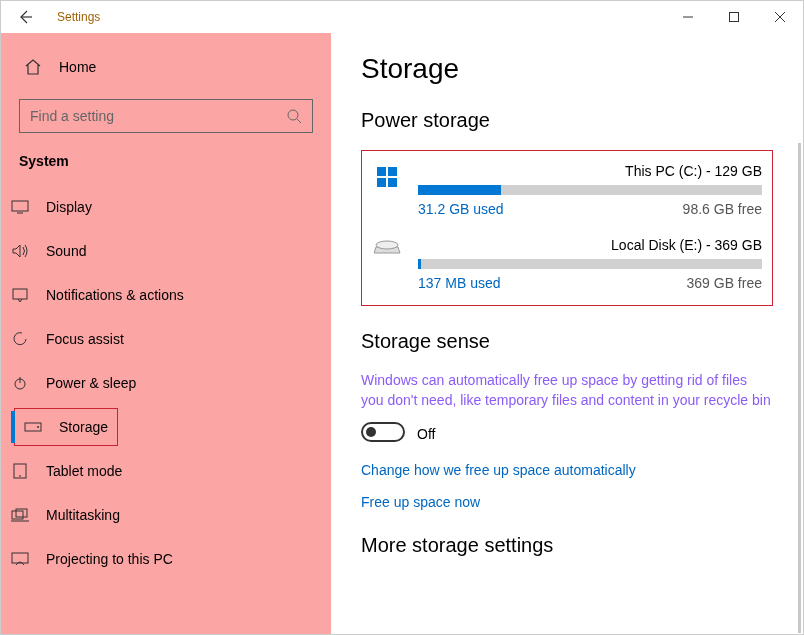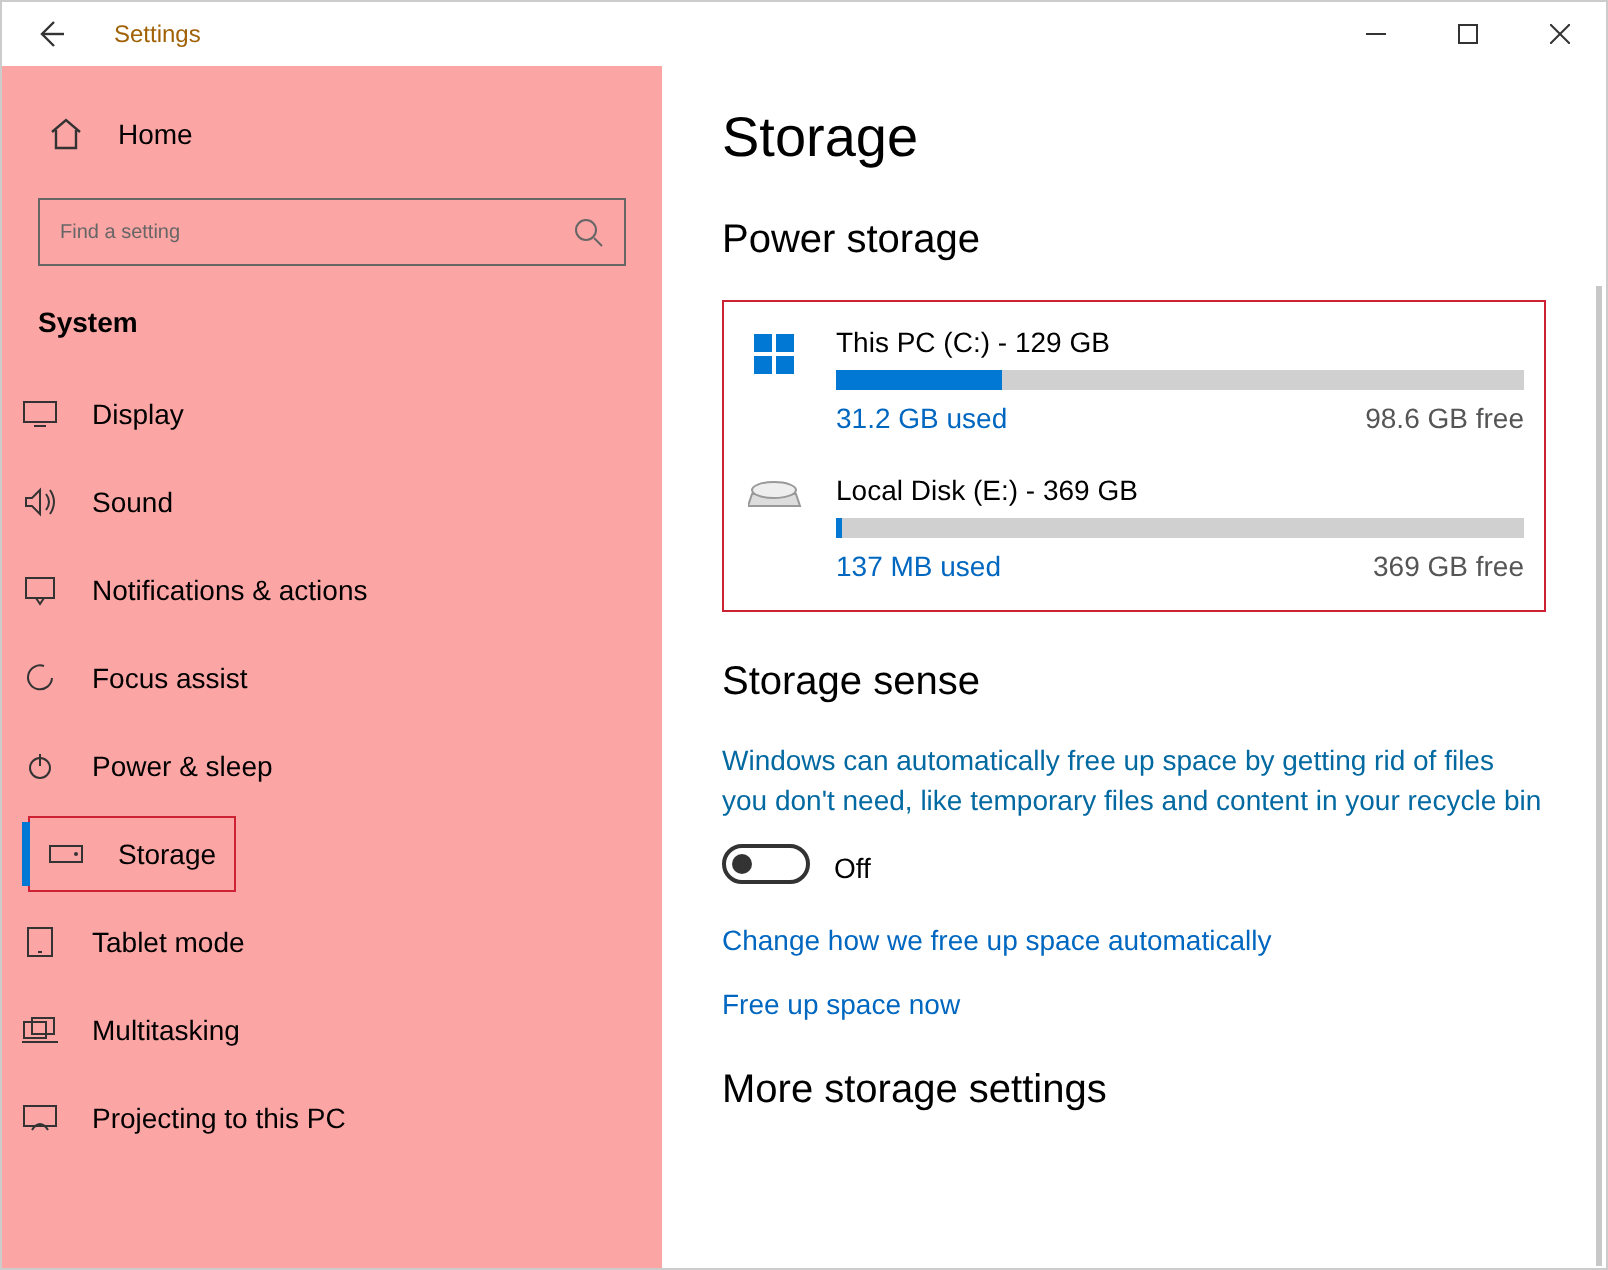--- a/index.html
+++ b/index.html
@@ -8,44 +8,44 @@
 .titlebar .back { width: 48px; display: flex; align-items: center; justify-content: center; color: #333; }
 .titlebar .title { margin-left: 8px; font-size: 12px; color: #a16207; }
 .titlebar .spacer { flex: 1; }
 .titlebar .winctl { width: 46px; height: 32px; display: flex; align-items: center; justify-content: center; color: #333; }
 .body { display: flex; height: calc(635px - 32px); }
 .sidebar { width: 330px; padding: 12px 0 0 0; background: #fca5a5; }
 .home-row { display: flex; align-items: center; height: 44px; padding-left: 22px; gap: 16px; cursor: default; }
 .home-row .icon { width: 20px; display: flex; justify-content: center; }
 .search-wrap { padding: 10px 18px 16px 18px; }
 .search { border: 1px solid #666; height: 34px; display: flex; align-items: center; padding: 0 10px; color: #666; justify-content: space-between; }
-.search input { border: none; outline: none; font-size: 10px; color: #333; width: 100%; background: transparent; }
+.search input { border: none; outline: none; font-size: 14px; color: #333; width: 100%; background: transparent; }
 .search input::placeholder { color: #666; }
 .category { font-weight: 600; padding: 4px 18px 16px 18px; font-size: 14px; }
 .nav-item { display: flex; align-items: center; height: 44px; padding-left: 9px; gap: 16px; cursor: default; position: relative; }
 .nav-item .icon { width: 20px; display: flex; justify-content: center; align-items: center; }
 .nav-item.selected::before { content: ""; position: absolute; left: 0; top: 6px; bottom: 6px; width: 4px; background: #0078d4; }
 .nav-item.boxed { outline: 1px solid #c23; outline-offset: -4px; width: 110px; margin-left: 10px; padding-left: 12px; }
 .nav-item.boxed .icon { }
 .content { flex: 1; padding: 20px 30px 0 30px; position: relative; overflow: hidden; }
 .scrollbar-stub { position: absolute; right: 2px; top: 110px; width: 3px; height: 490px; background: #c8c8c8; }
 h1 { font-size: 28px; font-weight: 400; margin-bottom: 24px; }
 h2 { font-size: 20px; font-weight: 400; margin-bottom: 18px; margin-top: 24px; }
 .local-box { border: 1px solid #c23; padding: 12px 10px 10px 10px; }
 .drive { display: flex; gap: 14px; margin-bottom: 20px; }
 .drive:last-child { margin-bottom: 4px; }
 .drive-icon { width: 32px; display: flex; align-items: flex-start; justify-content: center; padding-top: 2px; }
 .drive-body { flex: 1; }
-.drive-title { margin-bottom: 6px; }
+.drive-title { margin-bottom: 6px; text-align: right; }
 .bar { height: 10px; background: #d0d0d0; position: relative; margin-bottom: 6px; }
 .bar .fill { position: absolute; left: 0; top: 0; bottom: 0; background: #0078d4; }
 .drive-stats { display: flex; justify-content: space-between; font-size: 14px; }
 .drive-stats .used { color: #0067c0; }
 .drive-stats .free { color: #555; }
-.sense-desc { color: #0369a1; line-height: 1.4; margin-bottom: 12px; }
+.sense-desc { color: #8b5cf6; line-height: 1.4; margin-bottom: 12px; }
 .toggle-row { display: flex; align-items: flex-end; gap: 12px; margin-bottom: 20px; }
 .toggle { width: 44px; height: 20px; border: 2px solid #333; border-radius: 10px; position: relative; }
 .toggle .knob { width: 10px; height: 10px; background: #333; border-radius: 50%; position: absolute; left: 3px; top: 3px; }
 .link { color: #0067c0; margin-bottom: 16px; cursor: default; }
 svg { display: block; }
 </style>
 </head>
 <body>
 
 <div class="titlebar">

